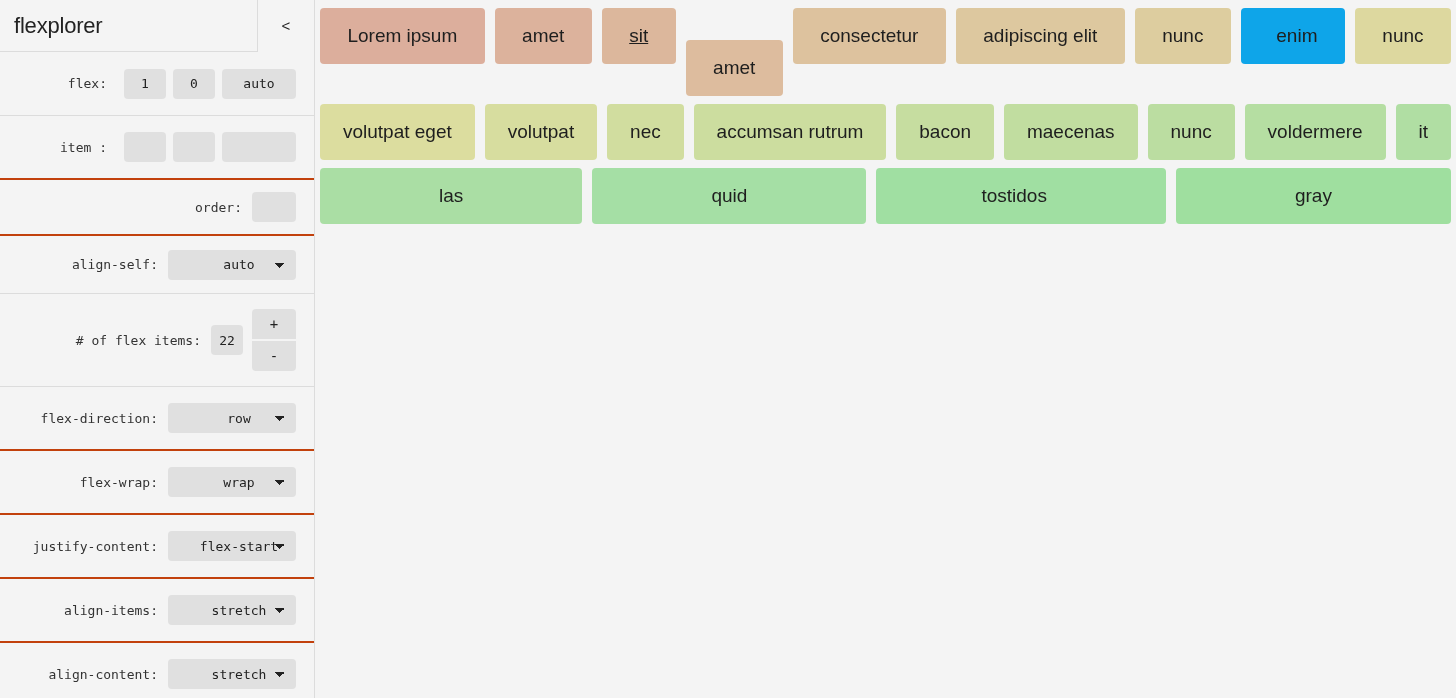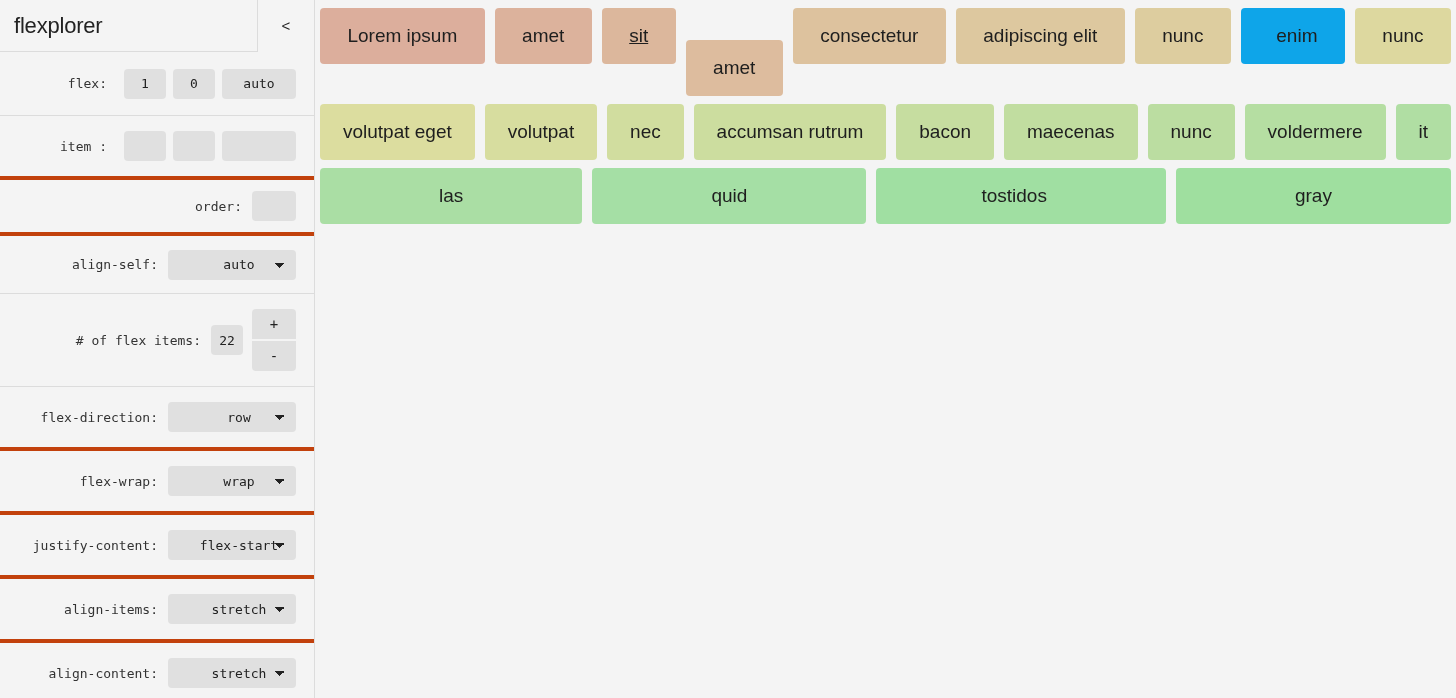--- a/index.html
+++ b/index.html
@@ -58,21 +58,21 @@
     cursor: pointer;
     background: #f4f4f4;
     font-family: "Liberation Sans", sans-serif;
   }
 
   .sb-row {
     display: flex;
     align-items: center;
     justify-content: flex-end;
     padding: 0 18px 0 10px;
-    border-bottom: 4px solid #c2410c;
+    border-bottom: 2px solid #c2410c;
     min-height: 64px;
     background: #f4f4f4;
   }
   .sb-row.tall { min-height: 93px; }
   .sb-row.group-end { border-bottom: 1px solid #dcdcdc; }
   .sb-label {
     font-size: 13px;
     color: #333;
     margin-right: 10px;
     white-space: nowrap;

